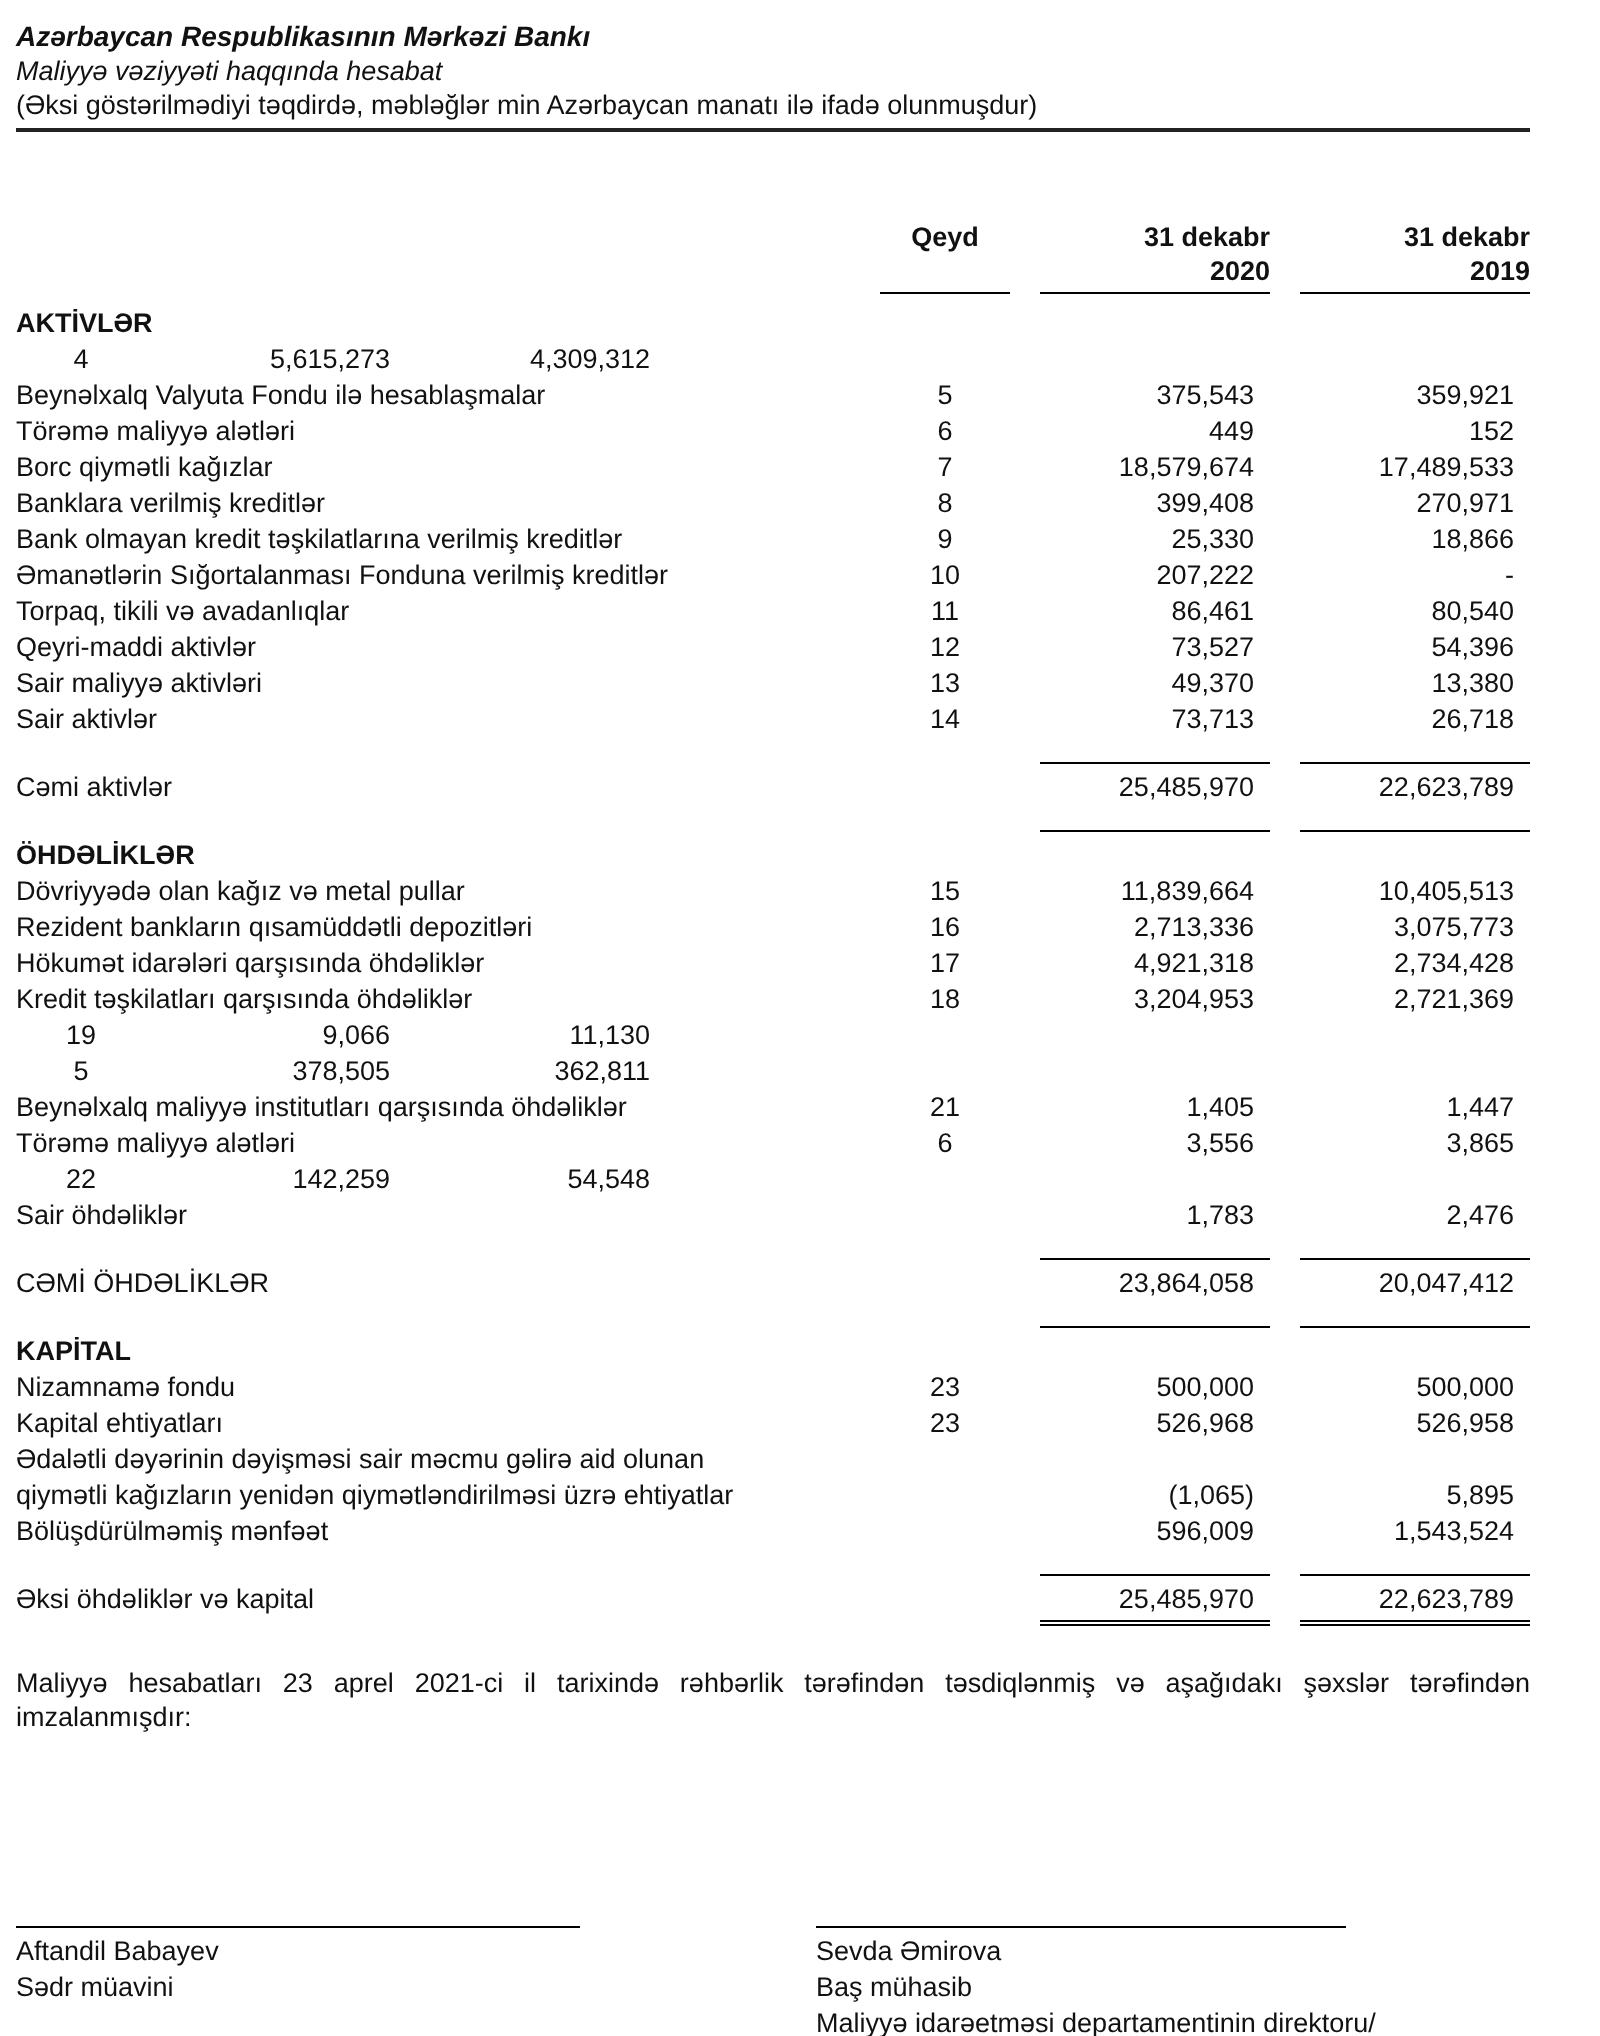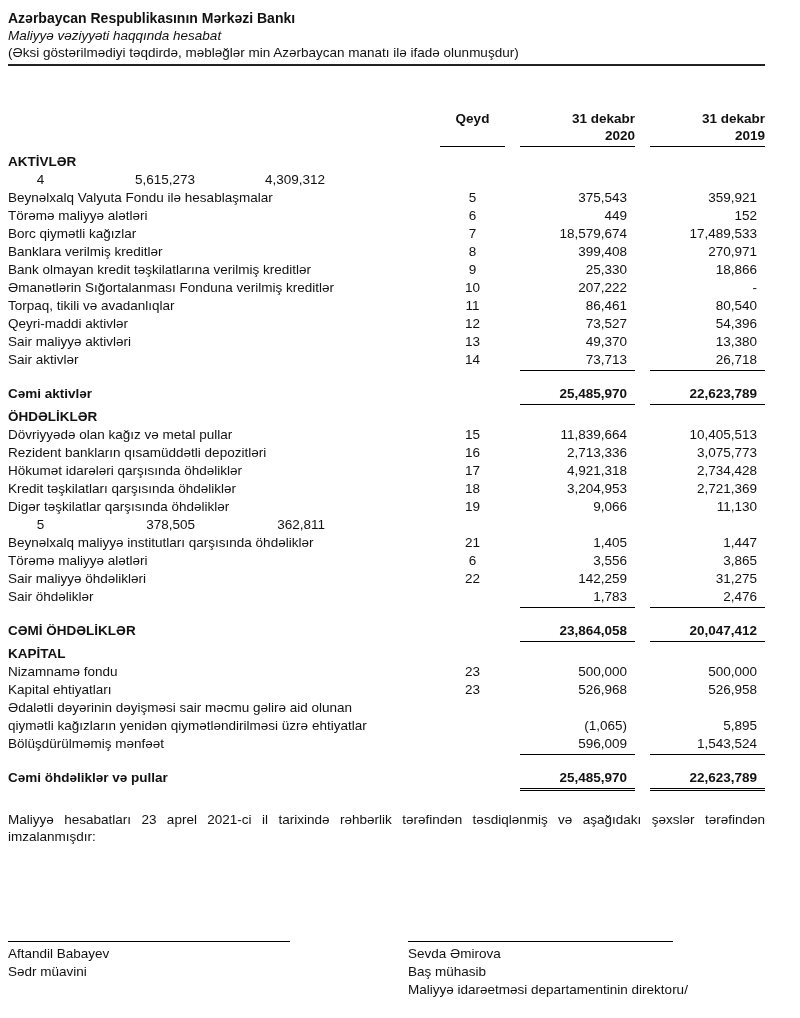--- a/index.html
+++ b/index.html
@@ -8,42 +8,42 @@
     width: 800px; height: 1018px;
     background: #ffffff; color: #111;
     font-family: "Liberation Sans", sans-serif;
     font-size: 13.5px;
     overflow: hidden;
   }
   .page { width: 800px; height: 1018px; padding: 10px 35px 0 8px; }
 
   
   .header-block { border-bottom: 2px solid #222; padding-bottom: 3px; }
-  .doc-title   { font-weight: bold; font-size: 14px; line-height: 17px; }
+  .doc-title   { font-weight: bold; font-style: italic; font-size: 14px; line-height: 17px; }
   .doc-subtitle{ font-style: italic; font-size: 13.5px; line-height: 17px; }
   .doc-note    { font-size: 13.5px; line-height: 17px; }
 
   
   .col-headers { display: flex; margin-top: 44px; font-weight: bold; }
   .h-label { flex: 1; }
   .h-note  { width: 65px; text-align: center; border-bottom: 1.5px solid #000; padding-bottom: 2px; }
   .h-gap   { width: 15px; }
   .h-val   { width: 115px; text-align: right; border-bottom: 1.5px solid #000; padding-bottom: 2px; }
   .h-line  { line-height: 17px; }
 
   
   #table-rows { margin-top: 6px; }
   .row { display: flex; line-height: 18px; }
   .c-label { flex: 1; padding-right: 4px; white-space: pre-line; }
   .c-note  { width: 65px; text-align: center; }
   .gap     { width: 15px; }
   .c-val   { width: 115px; text-align: right; padding-right: 8px; }
   .section-row { font-weight: bold; margin-top: 3px; }
-  .total-row   { font-weight: bold; margin-top: 14px; }
-  .u-single .c-val { border-bottom: 1.5px solid #000; padding-bottom: 1px; }
+  .total-row   { font-weight: normal; margin-top: 3px; }
+  .u-single .c-val { border-bottom: 1.5px solid #000; padding-bottom: 12px; }
   .u-double .c-val { border-bottom: 3.5px double #000; padding-bottom: 1px; }
   .ml { align-items: flex-end; justify-content: flex-end; }
 
   
   .approval { margin-top: 20px; text-align: justify; line-height: 17px; }
   .signatures { display: flex; margin-top: 96px; }
   .sig-block-left  { width: 400px; }
   .sig-block-right { flex: 1; }
   .sig-line { border-top: 1.5px solid #000; height: 0; margin-bottom: 3px; }
   .sig-block-left  .sig-line { width: 282px; }
@@ -207,21 +207,20 @@
       </div>
       <div class="row">
         <div class="c-label">Kredit təşkilatları qarşısında öhdəliklər</div>
         <div class="c-note">18</div>
         <div class="gap"></div>
         <div class="c-val">3,204,953</div>
         <div class="gap"></div>
         <div class="c-val">2,721,369</div>
       </div>
       <div class="row">
-        <div class="c-label">Digər təşkilatlar qarşısında öhdəliklər</div>
         <div class="c-note">19</div>
         <div class="gap"></div>
         <div class="c-val">9,066</div>
         <div class="gap"></div>
         <div class="c-val">11,130</div>
       </div>
       <div class="row">
         <div class="c-note">5</div>
         <div class="gap"></div>
         <div class="c-val">378,505</div>
@@ -238,26 +237,25 @@
       </div>
       <div class="row">
         <div class="c-label">Törəmə maliyyə alətləri</div>
         <div class="c-note">6</div>
         <div class="gap"></div>
         <div class="c-val">3,556</div>
         <div class="gap"></div>
         <div class="c-val">3,865</div>
       </div>
       <div class="row">
-        <div class="c-label">Sair maliyyə öhdəlikləri</div>
         <div class="c-note">22</div>
         <div class="gap"></div>
         <div class="c-val">142,259</div>
         <div class="gap"></div>
-        <div class="c-val">31,275</div>
+        <div class="c-val">54,548</div>
       </div>
       <div class="row u-single">
         <div class="c-label">Sair öhdəliklər</div>
         <div class="c-note"></div>
         <div class="gap"></div>
         <div class="c-val">1,783</div>
         <div class="gap"></div>
         <div class="c-val">2,476</div>
       </div>
       <div class="row total-row u-single">
@@ -298,21 +296,21 @@
       </div>
       <div class="row u-single">
         <div class="c-label">Bölüşdürülməmiş mənfəət</div>
         <div class="c-note"></div>
         <div class="gap"></div>
         <div class="c-val">596,009</div>
         <div class="gap"></div>
         <div class="c-val">1,543,524</div>
       </div>
       <div class="row total-row u-double">
-        <div class="c-label">Cəmi öhdəliklər və pullar</div>
+        <div class="c-label">Əksi öhdəliklər və kapital</div>
         <div class="c-note"></div>
         <div class="gap"></div>
         <div class="c-val">25,485,970</div>
         <div class="gap"></div>
         <div class="c-val">22,623,789</div>
       </div>
     </div>
 
   <p class="approval">Maliyyə hesabatları 23 aprel 2021-ci il tarixində rəhbərlik tərəfindən təsdiqlənmiş və aşağıdakı şəxslər tərəfindən imzalanmışdır:</p>
 

